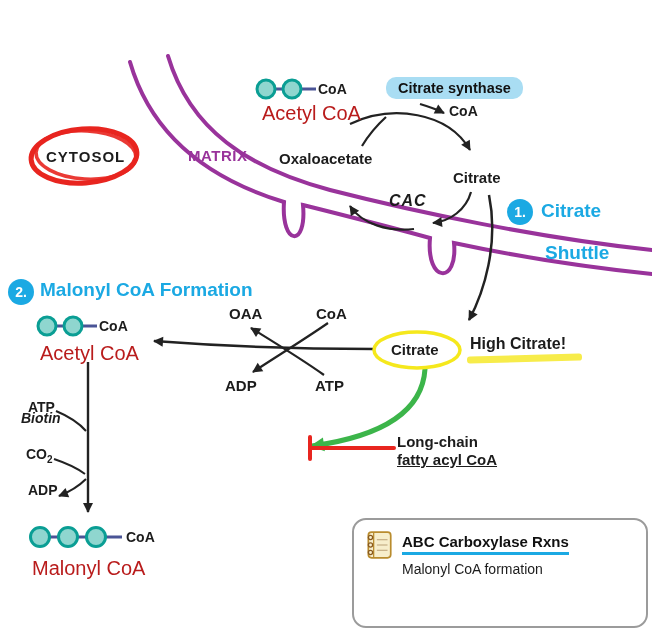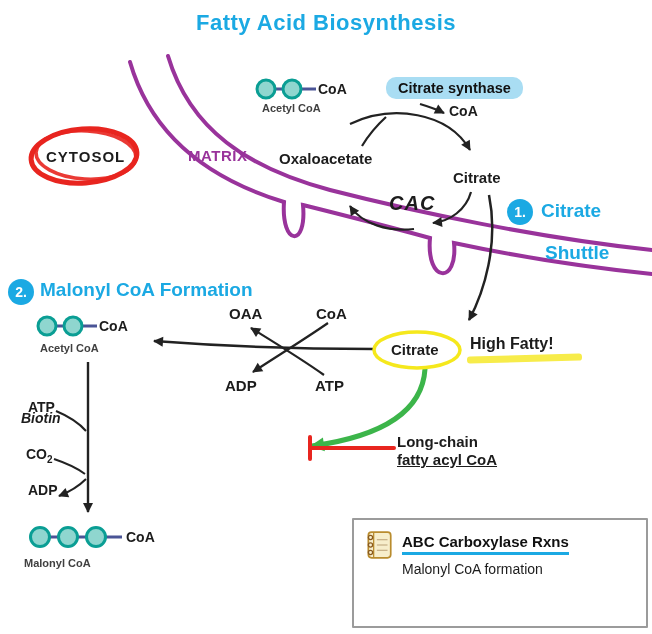--- a/index.html
+++ b/index.html
@@ -1,32 +1,32 @@
 <!DOCTYPE html>
 <html><head>
 <meta charset="utf-8">
 <style>
   html,body{margin:0;padding:0;background:#fff;}
   .stage{position:relative;width:652px;height:634px;background:#fff;overflow:hidden;
          font-family:"Liberation Sans","DejaVu Sans",sans-serif;}
   svg.layer{position:absolute;left:0;top:0;}
   .lbl{position:absolute;white-space:nowrap;color:#1c1c1c;font-weight:600;font-size:15px;z-index:3;}
   .sm{font-size:14px;font-weight:700;}
-  .teal{color:#404040;font-weight:700;font-size:11px;}
+  .teal{color:#b91c1c;font-weight:400;font-size:20px;}
   .purple{color:#99339b;font-weight:700;letter-spacing:.5px;}
   .cyanhead{color:#1ba9e3;font-weight:700;font-size:19px;}
   .title{position:absolute;top:10px;left:0;width:100%;text-align:center;color:#1ba9e3;
          font-size:22px;font-weight:700;letter-spacing:.5px;z-index:3;}
   .badge{position:absolute;width:26px;height:26px;border-radius:50%;background:#1ba9e3;color:#fff;
          font-weight:700;font-size:14px;text-align:center;line-height:26px;z-index:3;}
   .hl{position:absolute;background:#a9ddf3;border-radius:10px;padding:3px 12px;
       font-size:14.5px;font-weight:600;color:#111;z-index:3;white-space:nowrap;}
   .uline{position:absolute;background:#f7ec4a;border-radius:3px;transform:rotate(-1.5deg);z-index:2;}
   .infobox{position:absolute;left:352px;top:518px;width:292px;height:106px;background:#fff;
-           border:2px solid #9b9b9b;border-radius:1px;z-index:3;text-align:right;}
+           border:2px solid #9b9b9b;border-radius:14px;z-index:3;text-align:right;}
   .infobox .head{position:absolute;left:48px;top:13px;font-size:15px;font-weight:700;color:#111;
                  border-bottom:3px solid #1ba9e3;padding-bottom:2px;white-space:nowrap;}
   .infobox .item{position:absolute;left:48px;font-size:14px;font-weight:500;color:#1c1c1c;white-space:nowrap;}
   .ital{font-style:italic;}
   sub{font-size:10px;}
 </style>
 </head>
 <body>
 
 <div class="stage">
@@ -84,58 +84,57 @@
     </g>
 
     <g>
       <line x1="40" y1="537" x2="122" y2="537" stroke="#4a5496" stroke-width="3"></line>
       <circle cx="40" cy="537" r="9.5" fill="#8fd6cf" stroke="#0a9e94" stroke-width="3"></circle>
       <circle cx="68" cy="537" r="9.5" fill="#8fd6cf" stroke="#0a9e94" stroke-width="3"></circle>
       <circle cx="96" cy="537" r="9.5" fill="#8fd6cf" stroke="#0a9e94" stroke-width="3"></circle>
     </g>
   </svg>
 
-  <div class="title">Fatty Acid Biosynthesis</div>
 
   <div class="lbl" style="left:46px;top:148px;letter-spacing:1px;font-weight:700;">CYTOSOL</div>
   <div class="lbl purple" style="left:188px;top:147px;">MATRIX</div>
 
   <div class="lbl sm" style="left:318px;top:81px;">CoA</div>
   <div class="lbl teal" style="left:262px;top:102px;">Acetyl CoA</div>
   <div class="hl" style="left:386px;top:77px;">Citrate synthase</div>
   <div class="lbl sm" style="left:449px;top:103px;">CoA</div>
   <div class="lbl" style="left:279px;top:150px;">Oxaloacetate</div>
   <div class="lbl" style="left:453px;top:169px;">Citrate</div>
-  <div class="lbl ital" style="left:389px;top:192px;font-size:20px;font-weight:700;letter-spacing:1px;">CAC</div>
+  <div class="lbl ital" style="left:389px;top:192px;font-size:16px;font-weight:700;letter-spacing:1px;">CAC</div>
 
   <div class="badge" style="left:507px;top:199px;">1.</div>
   <div class="lbl cyanhead" style="left:541px;top:200px;">Citrate</div>
   <div class="lbl cyanhead" style="left:545px;top:226px;margin-top:16px;">Shuttle</div>
 
   <div class="badge" style="left:8px;top:279px;">2.</div>
   <div class="lbl cyanhead" style="left:40px;top:279px;">Malonyl CoA Formation</div>
 
   <div class="lbl sm" style="left:99px;top:318px;">CoA</div>
   <div class="lbl teal" style="left:40px;top:342px;">Acetyl CoA</div>
   <div class="lbl" style="left:229px;top:305px;">OAA</div>
   <div class="lbl" style="left:316px;top:305px;">CoA</div>
   <div class="lbl" style="left:225px;top:377px;">ADP</div>
   <div class="lbl" style="left:315px;top:377px;">ATP</div>
   <div class="lbl" style="left:391px;top:341px;font-weight:700;">Citrate</div>
   <div class="uline" style="left:467px;top:355px;width:115px;height:7px;"></div>
-  <div class="lbl" style="left:470px;top:335px;font-size:16px;font-weight:700;">High Fatty!</div>
+  <div class="lbl" style="left:470px;top:335px;font-size:16px;font-weight:700;">High Citrate!</div>
 
   <div class="lbl sm" style="left:28px;top:399px;">ATP</div>
   <div class="lbl sm ital" style="left:21px;top:410px;text-align:right;">Biotin</div>
   <div class="lbl sm" style="left:26px;top:446px;"><span>CO</span><sub>2</sub></div>
   <div class="lbl sm" style="left:28px;top:482px;">ADP</div>
   <div class="lbl" style="left:397px;top:433px;">Long-chain</div>
   <div class="lbl" style="left:397px;top:451px;text-decoration:underline;">fatty acyl CoA</div>
   <div class="lbl sm" style="left:126px;top:529px;">CoA</div>
-  <div class="lbl teal" style="left:24px;top:557px;">Malonyl CoA</div>
+  <div class="lbl teal" style="left:32px;top:557px;">Malonyl CoA</div>
 
   <div class="infobox">
     <svg width="32" height="32" viewBox="0 0 30 30" style="position:absolute;left:9px;top:9px;">
       <rect x="5" y="3" width="21" height="24" rx="3" fill="#f7eecb" stroke="#b98c2e" stroke-width="1.6"></rect>
       <line x1="10" y1="3" x2="10" y2="27" stroke="#b98c2e" stroke-width="1.2"></line>
       <circle cx="7" cy="8" r="2" fill="none" stroke="#8a5a1e" stroke-width="1.2"></circle>
       <circle cx="7" cy="15" r="2" fill="none" stroke="#8a5a1e" stroke-width="1.2"></circle>
       <circle cx="7" cy="22" r="2" fill="none" stroke="#8a5a1e" stroke-width="1.2"></circle>
       <line x1="13" y1="10" x2="23" y2="10" stroke="#c9b38a" stroke-width="1.2"></line>
       <line x1="13" y1="15" x2="23" y2="15" stroke="#c9b38a" stroke-width="1.2"></line>

